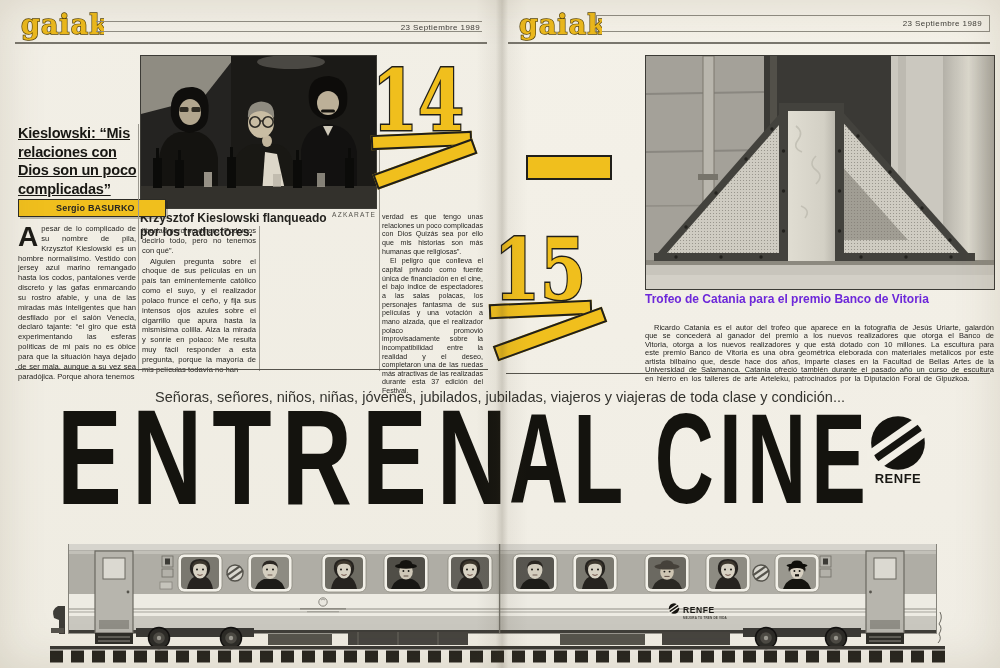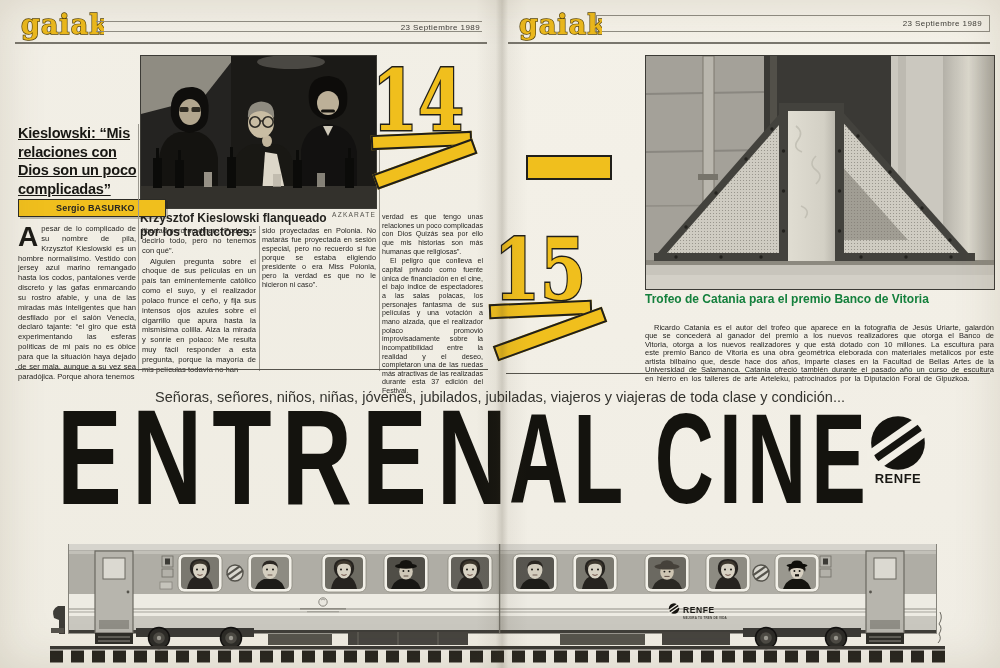--- a/index.html
+++ b/index.html
@@ -55,21 +55,21 @@
   #num14{left:366px;top:52px;}
   #num15{left:488px;top:221px;}
   .ybar{background:#f0bf1d;border:2px solid #201f1a;}
   #bar14a{left:371px;top:133px;width:97px;height:11px;transform:rotate(-2.5deg);}
   #bar14b{left:372px;top:156px;width:102px;height:12px;transform:rotate(-20deg);}
   #dash15{left:526px;top:155px;width:82px;height:21px;}
   #bar15a{left:489px;top:302px;width:99px;height:11px;transform:rotate(-2.5deg);}
   #bar15b{left:492px;top:326px;width:112px;height:12px;transform:rotate(-20deg);}
   
   #trophy-photo{left:645px;top:55px;width:348px;height:233px;border:1px solid #3c3b36;background:#b5b2aa;}
-  #trofeo-title{left:645px;top:292px;width:349px;font-size:12px;font-weight:bold;color:#15803d;}
+  #trofeo-title{left:645px;top:292px;width:349px;font-size:12px;font-weight:bold;color:#6d28d9;}
   #trofeo-body{left:645px;top:308px;width:349px;font-size:7.5px;line-height:8.45px;
     color:#262522;text-align:justify;text-indent:9px;word-spacing:1.5px;margin-top:16px;}
   
   #kicker{left:0;top:389px;width:1000px;text-align:center;font-size:14.5px;color:#34332e;}
   .hl{font-weight:bold;color:#14130e;line-height:1;white-space:nowrap;transform-origin:left top;}
   #hl1{left:57px;top:390px;font-size:135px;letter-spacing:14px;transform:scale(.72,1);}
   #hl2{left:509px;top:395px;font-size:128px;letter-spacing:8px;transform:scale(.64,1);}
   #renfe-logo-big{left:867px;top:415px;}
   #renfe-word-big{left:861px;top:471px;width:74px;text-align:center;font-size:13px;
     font-weight:bold;color:#181713;letter-spacing:.5px;}
@@ -209,21 +209,20 @@
   </div>
 
   <div class="abs bodycol" id="col1">
     <p><span class="dropcap">A</span><span>pesar de lo complicado de su nombre de pila, Krzysztof Kieslowski es un hombre normalísimo. Vestido con jersey azul marino remangado hasta los codos, pantalones verde discreto y las gafas enmarcando su rostro afable, y una de las miradas más inteligentes que han desfilado por el salón Venecia, declaró tajante: “el giro que está experimentando las esferas políticas de mi país no es óbice para que la situación haya dejado de ser mala, aunque a su vez sea paradójica. Porque ahora tenemos</span></p>
   </div>
   <div class="abs bodycol" id="col2">
     <p>libertad pero no dinero. Podemos decirlo todo, pero no tenemos con qué”.</p>
     <p>Alguien pregunta sobre el choque de sus películas en un país tan eminentemente católico como el suyo, y el realizador polaco frunce el ceño, y fija sus intensos ojos azules sobre el cigarrillo que apura hasta la mismísima colilla. Alza la mirada y sonríe en polaco: Me resulta muy fácil responder a esta pregunta, porque la mayoría de mis películas todavía no han</p>
   </div>
   <div class="abs bodycol" id="col3">
-    <p>sido proyectadas en Polonia. No matarás fue proyectada en sesión especial, pero no recuerdo si fue porque se estaba eligiendo presidente o era Miss Polonia, pero la verdad es que no le hicieron ni caso”.</p>
   </div>
   <div class="abs bodycol" id="col4">
     <p>verdad es que tengo unas relaciones un poco complicadas con Dios Quizás sea por ello que mis historias son más humanas que religiosas”.</p>
     <p>El peligro que conlleva el capital privado como fuente única de financiación en el cine, el bajo índice de espectadores a las salas polacas, los personajes fantasma de sus películas y una votación a mano alzada, que el realizador polaco promovió improvisadamente sobre la incompatibilidad entre la realidad y el deseo, completaron una de las ruedas más atractivas de las realizadas durante esta 37 edición del Festival.</p>
   </div>
 
   <div class="abs vrule" id="vr1"></div>
   <div class="abs vrule" id="vr2"></div>
   <div class="abs vrule" id="vr3"></div>
   <div class="abs" id="rule-left"></div>

